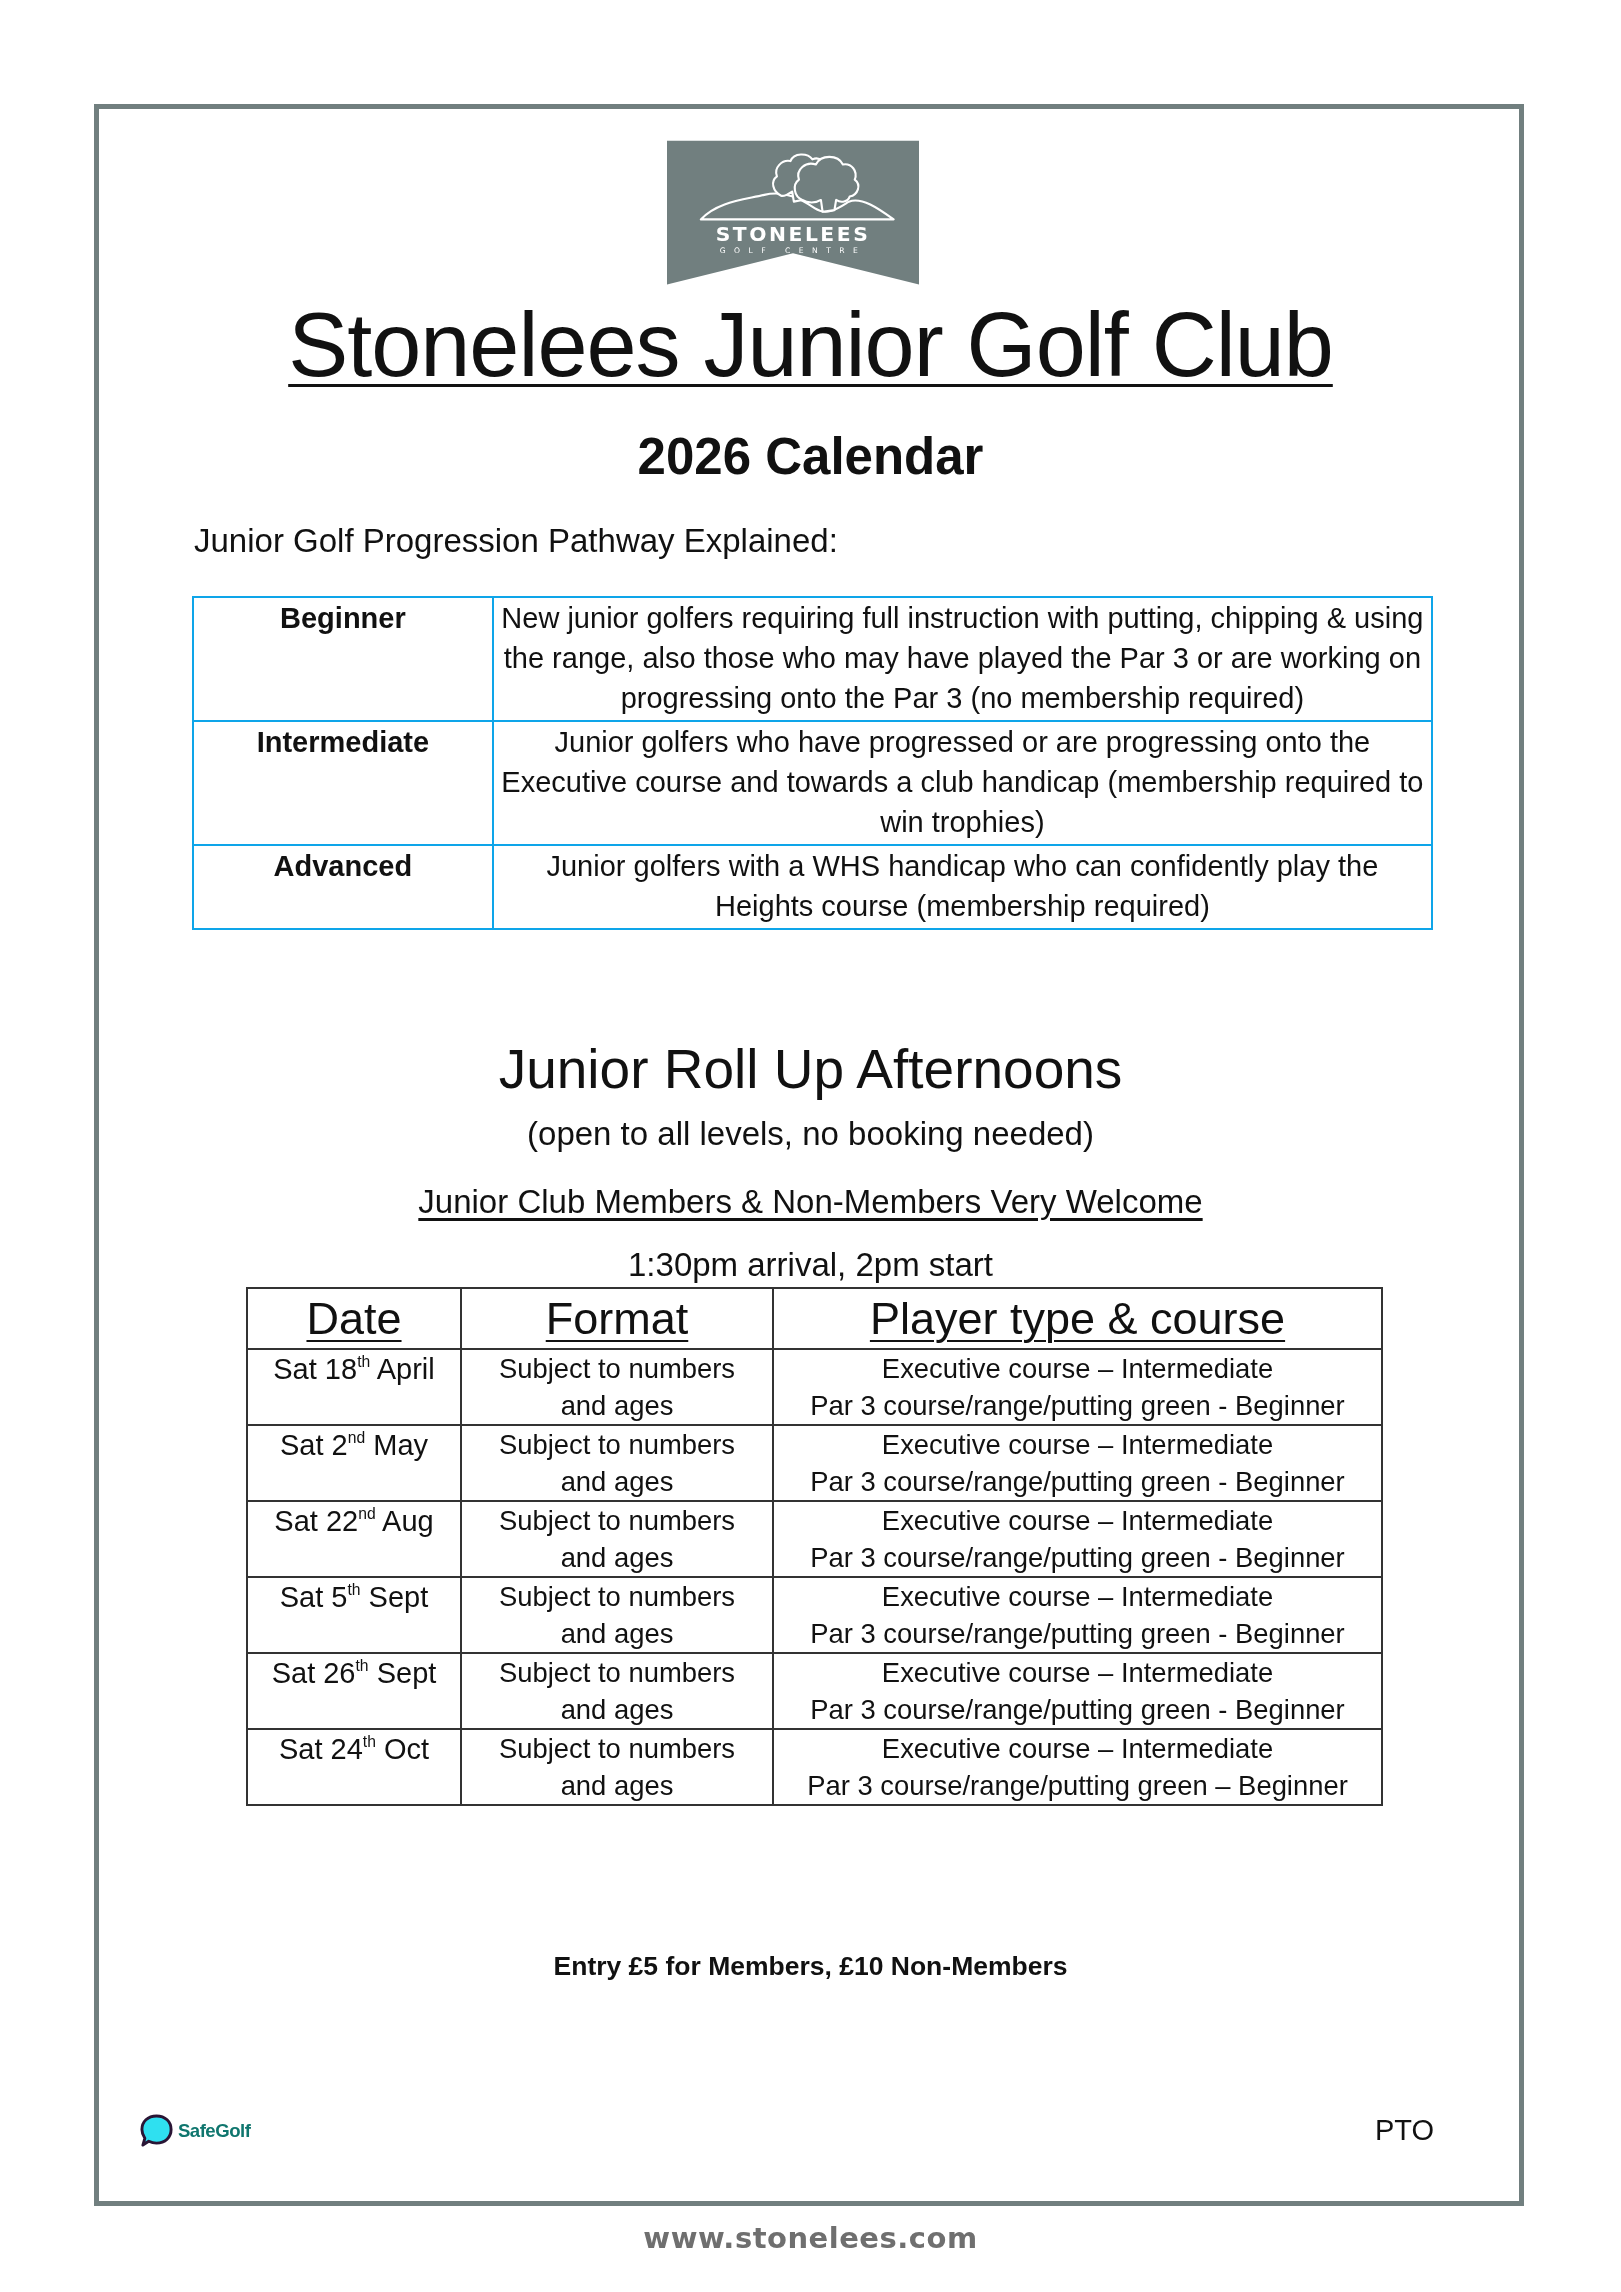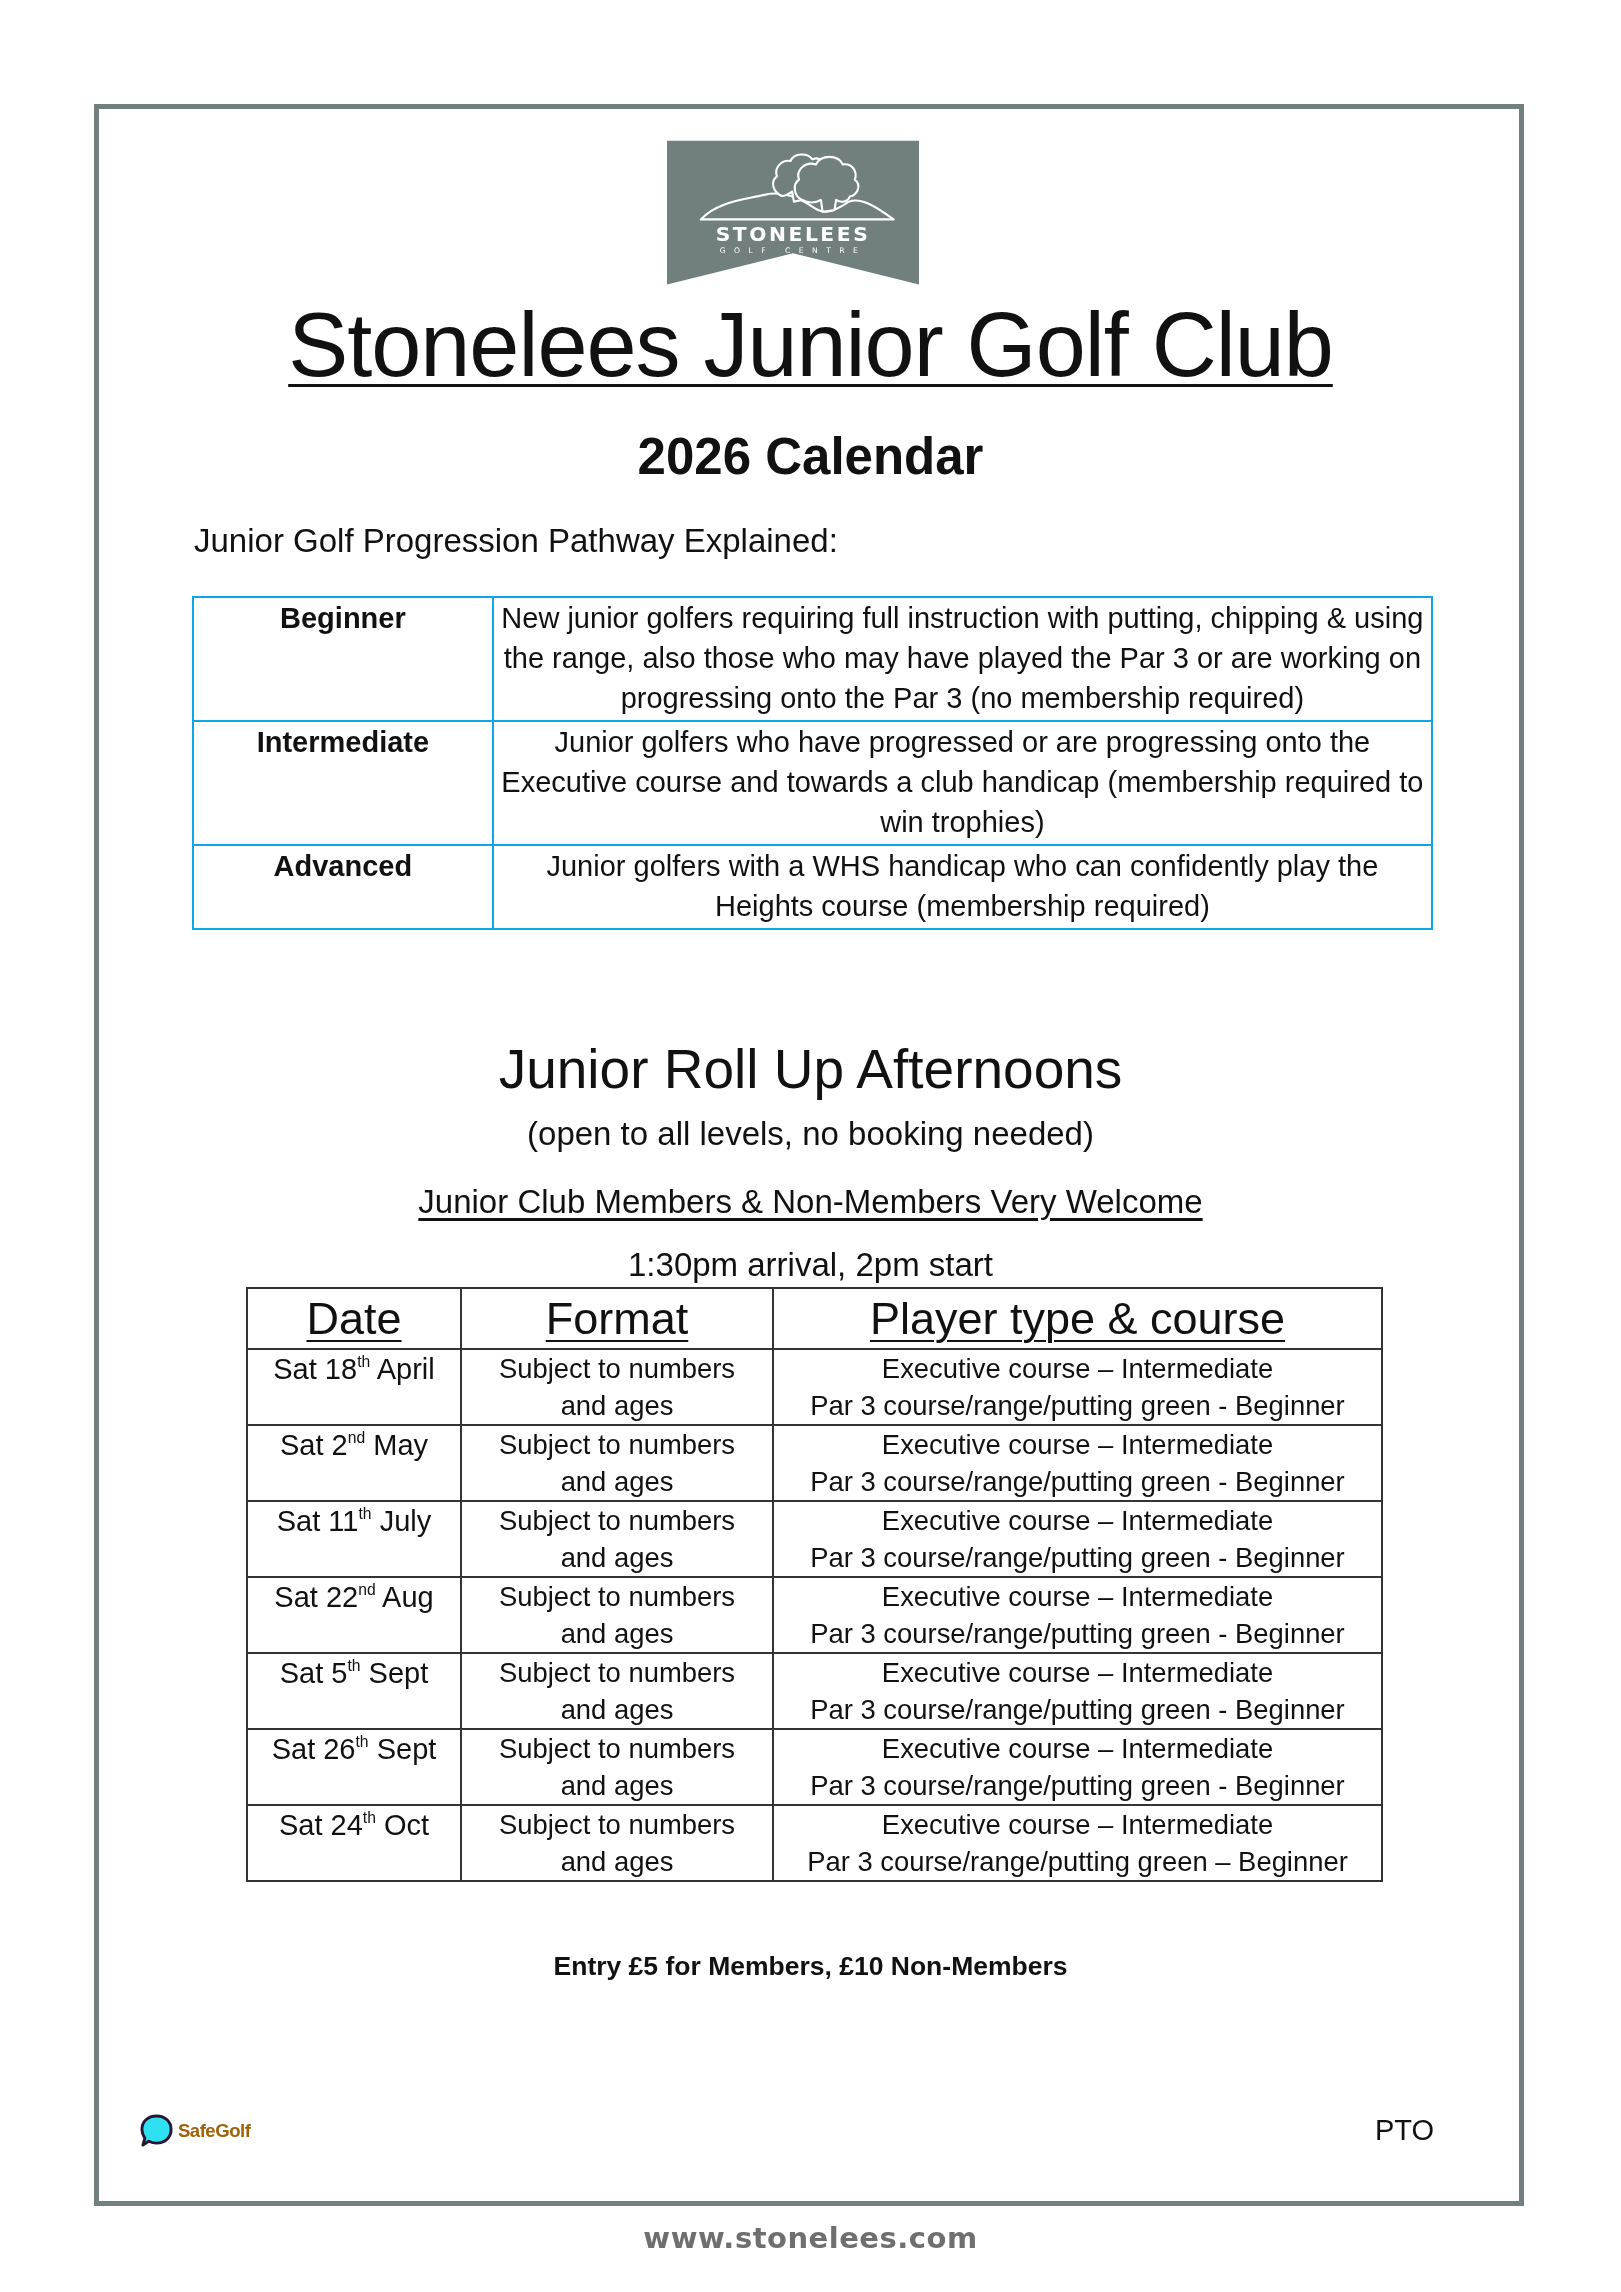--- a/index.html
+++ b/index.html
@@ -74,21 +74,21 @@
 
   .entry-note {
     position: absolute; left: 0; width: 1621px; top: 1949px; text-align: center;
     font-size: 26.5px; font-weight: 700; line-height: 35px;
   }
 
   .safegolf {
     position: absolute; left: 139px; top: 2113px; display: flex; align-items: center; gap: 3.9px;
   }
   .safegolf-text {
-    font-size: 18.6px; font-weight: 700; color: #a16207; letter-spacing: -0.5px;
+    font-size: 18.6px; font-weight: 700; color: #0f766e; letter-spacing: -0.5px;
   }
   .pto {
     position: absolute; left: 1375px; top: 2111px; font-size: 29px; line-height: 39px;
   }
   .website {
     position: absolute; left: 0; width: 1621px; top: 2221px; text-align: center;
     font-size: 29px; font-weight: 700; color: #6f6f6f; letter-spacing: 0.5px;
     font-family: "DejaVu Sans", sans-serif;
   }
 </style>
@@ -153,31 +153,20 @@
           <div>Subject to numbers</div>
           <div>and ages</div>
         </td>
       <td>
           <div>Executive course – Intermediate</div>
           <div>Par 3 course/range/putting green - Beginner</div>
         </td>
     </tr>
     <tr>
       <td class="date"><span>Sat 2</span><sup>nd</sup> <span>May</span></td>
-      <td class="format">
-          <div>Subject to numbers</div>
-          <div>and ages</div>
-        </td>
-      <td>
-          <div>Executive course – Intermediate</div>
-          <div>Par 3 course/range/putting green - Beginner</div>
-        </td>
-    </tr>
-    <tr>
-      <td class="date"><span>Sat 11</span><sup>th</sup> <span>July</span></td>
       <td class="format">
           <div>Subject to numbers</div>
           <div>and ages</div>
         </td>
       <td>
           <div>Executive course – Intermediate</div>
           <div>Par 3 course/range/putting green - Beginner</div>
         </td>
     </tr>
     <tr>

